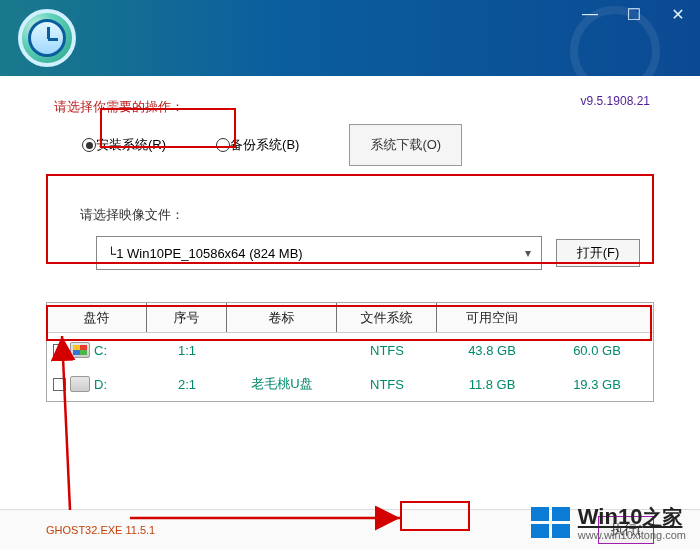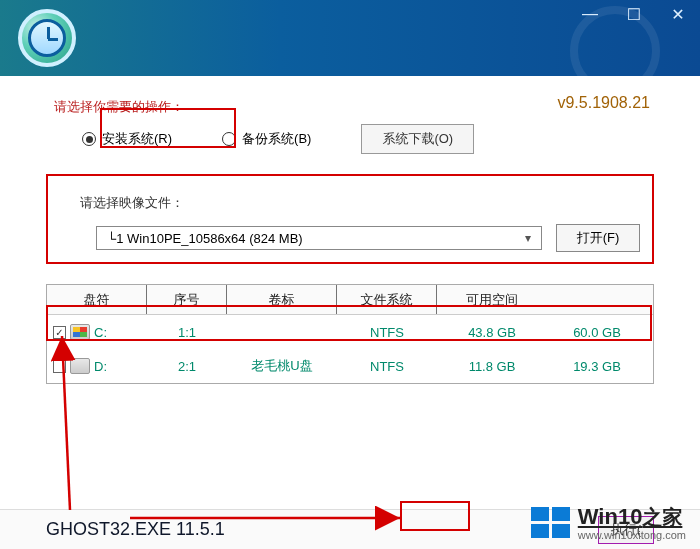--- a/index.html
+++ b/index.html
@@ -50,58 +50,58 @@
     width: 90px; height: 90px; border-radius: 50%;
     border: 8px solid rgba(255,255,255,0.08);
     pointer-events: none;
   }
   .content {
     padding: 18px 46px 0 46px;
     position: relative;
   }
   .version {
     position: absolute; right: 50px; top: 18px;
-    font-size: 16px; color: #a16207;
+    font-size: 12px; color: #4c1d95;
   }
   .row-ops {
     display: flex; align-items: center; gap: 50px;
     margin-top: 4px; margin-bottom: 24px;
     padding-left: 8px;
   }
   .op-label { color: #b91c1c; }
   .radio-group { display: flex; align-items: center; gap: 50px; margin-left: 10px; }
-  .radio-item { display: flex; align-items: center; gap: 6px; }
+  .radio-item { display: flex; align-items: center; }
   .radio-dot {
     width: 14px; height: 14px; border-radius: 50%;
     border: 1.5px solid #333; display: inline-flex;
     align-items: center; justify-content: center;
   }
   .radio-dot.sel::after { content:''; width:7px; height:7px; border-radius:50%; background:#333; }
   .gray-btn {
     border: 1px solid #999; background: #f5f5f5;
-    padding: 5px 20px; color: #333; font-size: 13px;
+    padding: 11px 20px; color: #333; font-size: 13px;
     cursor: pointer;
   }
   .red-box {
     border: 2.5px solid #d40000;
     position: absolute; pointer-events: none;
   }
   .red-box.r1 { left: 100px; top: 108px; width: 136px; height: 40px; }
   .red-box.r2 { left: 46px; top: 174px; width: 608px; height: 90px; }
   .red-box.r3 { left: 46px; top: 305px; width: 606px; height: 36px; }
   .red-box.r4 { left: 400px; top: 501px; width: 70px; height: 30px; }
   .image-section {
     padding: 16px 14px 20px 14px;
     position: relative;
     margin-left: 20px;
   }
   .img-label { color: #333; margin-bottom: 12px; display: block; }
   .img-row { display: flex; gap: 14px; align-items: center; padding-left: 16px; }
   .combo {
-    flex: 1; height: 24px; border: 1px solid #888;
+    flex: 1; height: 34px; border: 1px solid #888;
     display: flex; align-items: center; justify-content: space-between;
     padding: 0 10px; background: #fff;
   }
   .chev { color: #555; font-size: 12px; }
   .open-btn {
     width: 84px; height: 28px; border: 1px solid #888;
     background: #f6f6f6; display:flex; align-items:center; justify-content:center;
     cursor:pointer;
   }
   .table {
@@ -131,21 +131,21 @@
     content:''; position:absolute; left:2px; top:2px; width:14px; height:10px;
     background: conic-gradient(from 0deg, #e83b2c 0 25%, #4cb748 0 50%, #3474d4 0 75%, #f7c325 0 100%);
   }
   .footer {
     position: absolute; left:0; right:0; bottom:0; height: 40px;
     border-top: 1px solid #ddd;
     display:flex; align-items:center; justify-content:space-between;
     padding: 0 46px;
     background: #fafafa;
   }
-  .ghost-txt { color: #0f172a; font-size: 18px; }
+  .ghost-txt { color: #c2410c; font-size: 11px; }
   .exec-btn {
     border:1px solid #a21caf; background:#f2f2f2;
     padding: 4px 12px; font-size:13px; color:#333; cursor:pointer;
   }
   
   .watermark {
     position:absolute; right:14px; bottom:8px;
     display:flex; align-items:center; gap:8px;
     color:#333;
     pointer-events:none;

